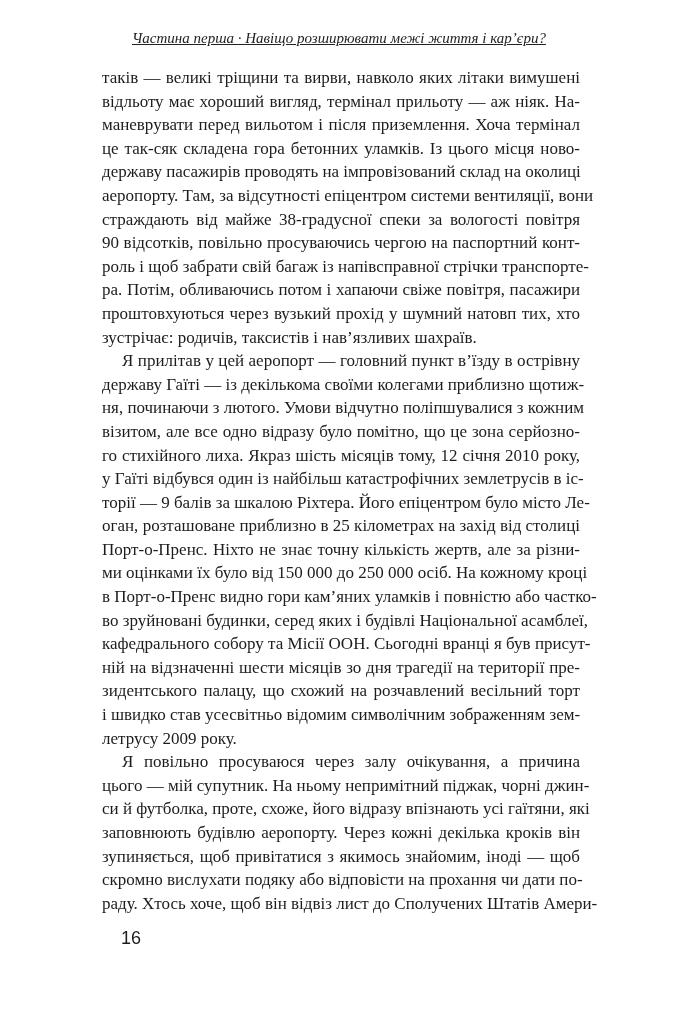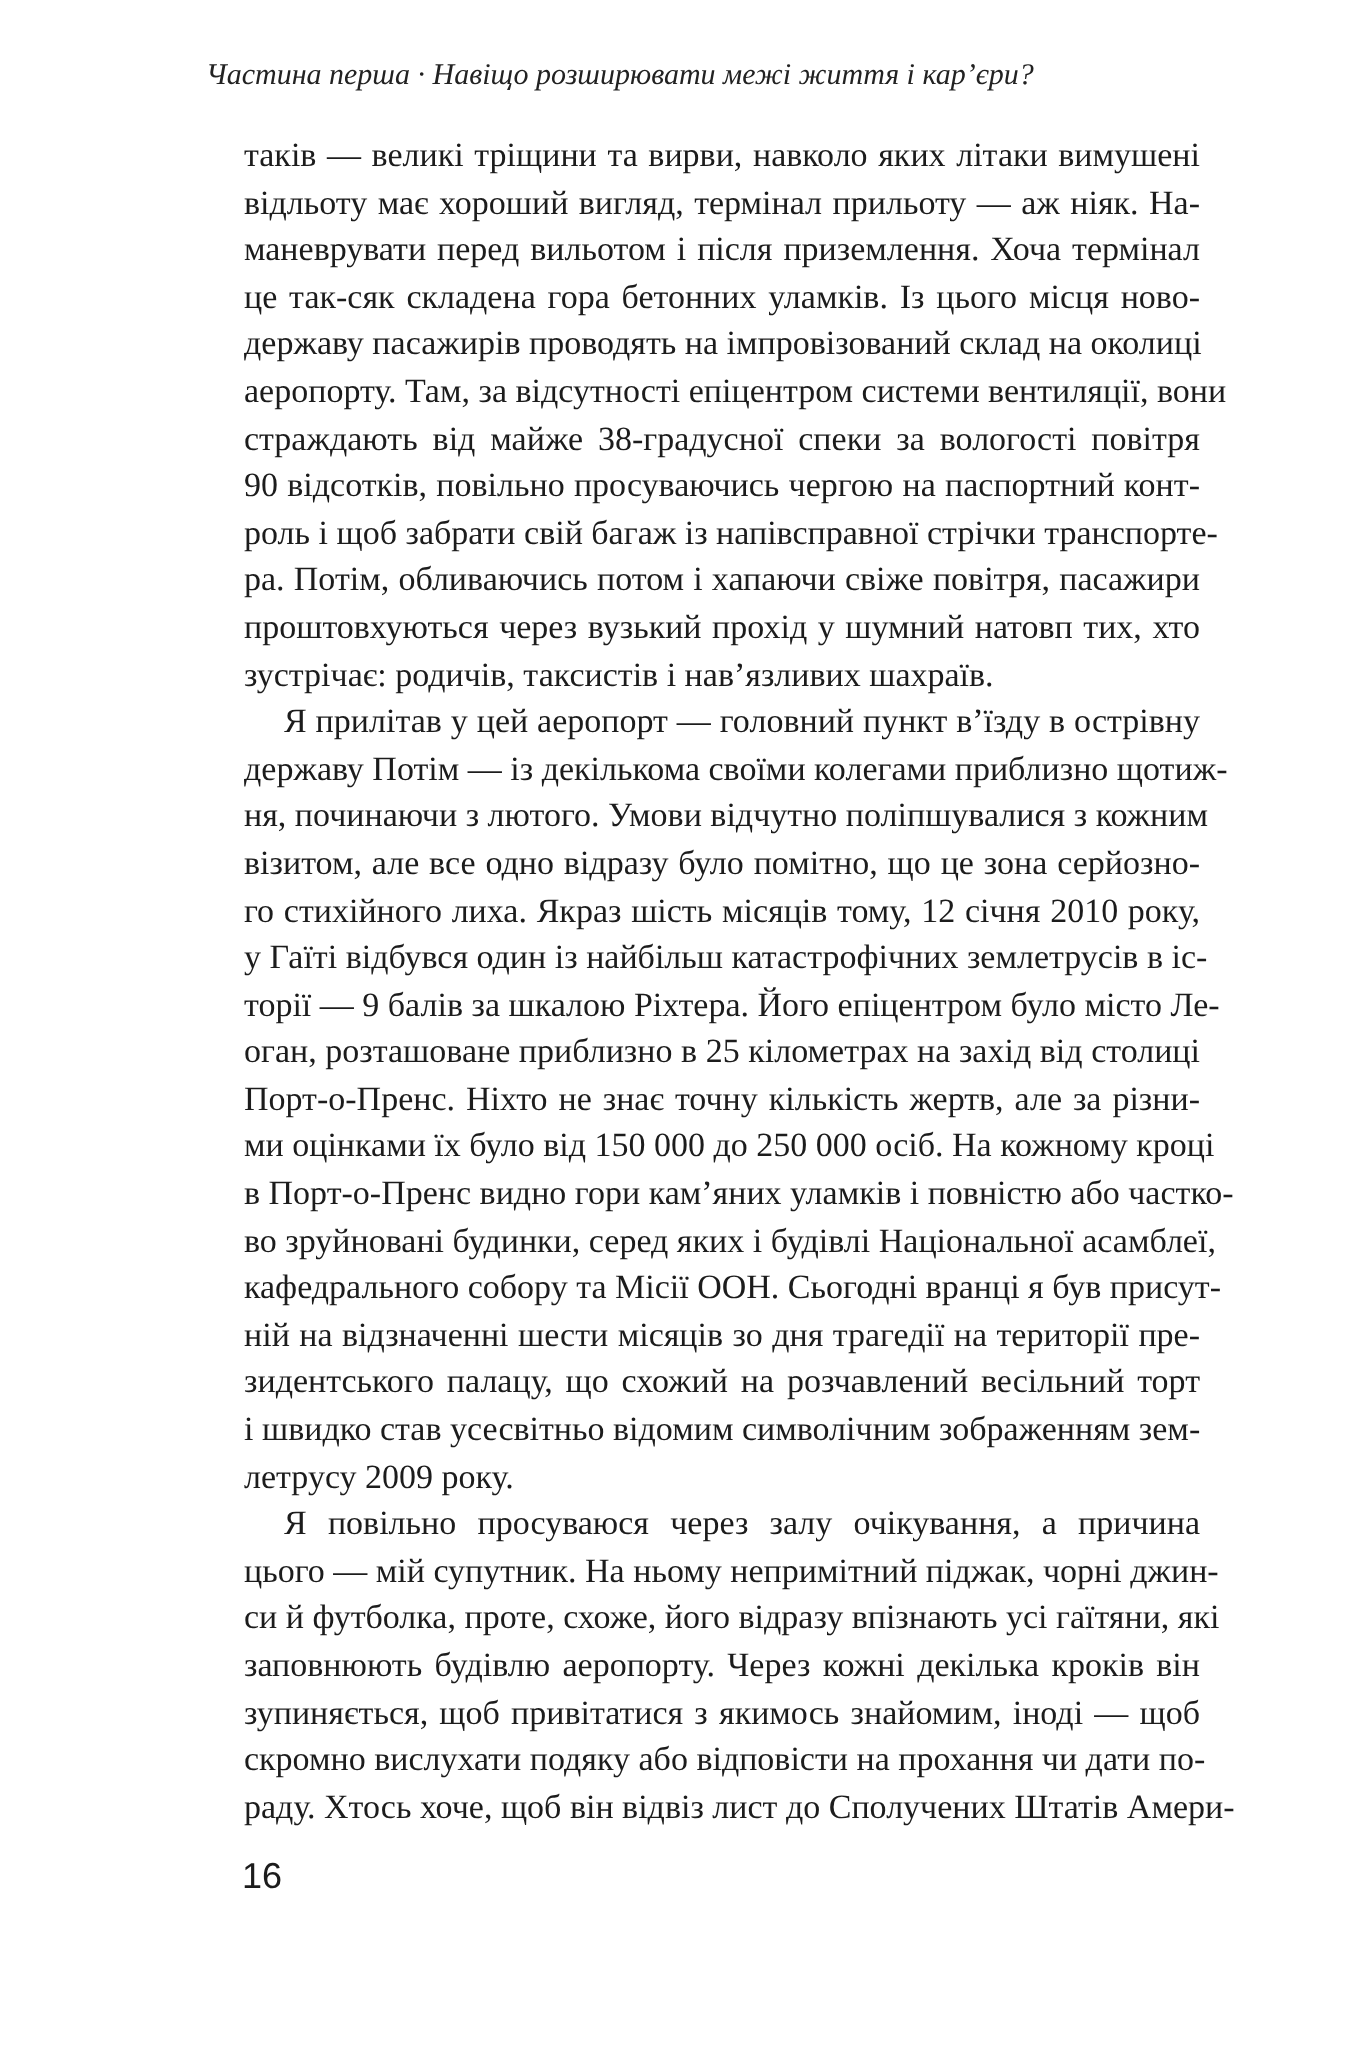--- a/index.html
+++ b/index.html
@@ -10,34 +10,34 @@
     body {
       width: 682px;
       height: 1024px;
       position: relative;
       overflow: hidden;
       color: #1a1a1a;
       font-family: "DejaVu Serif", "Liberation Serif", serif;
     }
     .running-head {
       position: absolute;
-      left: 103px;
+      left: 132px;
       top: 30px;
       font-family: "Liberation Serif", "DejaVu Serif", serif;
       font-style: italic;
       font-size: 15px;
       color: #222;
       white-space: nowrap;
+      text-decoration: underline;
     }
     .text-block {
       position: absolute;
       left: 102px;
       top: 66px;
       width: 478px;
-      margin-left: 20px;
     }
     .line {
       display: block;
       height: 23.6px;
       line-height: 23.6px;
       font-family: "Liberation Serif", "DejaVu Serif", serif;
       font-size: 17px;
       white-space: nowrap;
       text-align: justify;
       text-align-last: justify;
@@ -73,21 +73,21 @@
     <span class="line">аеропорту. Там, за відсутності епіцентром системи вентиляції, вони</span>
     <span class="line">страждають від майже 38-градусної спеки за вологості повітря</span>
     <span class="line">90 відсотків, повільно просуваючись чергою на паспортний конт-</span>
     <span class="line">роль і щоб забрати свій багаж із напівсправної стрічки транспорте-</span>
     <span class="line">ра. Потім, обливаючись потом і хапаючи свіже повітря, пасажири</span>
     <span class="line">проштовхуються через вузький прохід у шумний натовп тих, хто</span>
     <span class="line last">зустрічає: родичів, таксистів і нав’язливих шахраїв.</span>
   </div>
   <div>
     <span class="line indent">Я прилітав у цей аеропорт — головний пункт в’їзду в острівну</span>
-    <span class="line">державу Потім — із декількома своїми колегами приблизно щотиж-</span>
+    <span class="line">державу Гаїті — із декількома своїми колегами приблизно щотиж-</span>
     <span class="line">ня, починаючи з лютого. Умови відчутно поліпшувалися з кожним</span>
     <span class="line">візитом, але все одно відразу було помітно, що це зона серйозно-</span>
     <span class="line">го стихійного лиха. Якраз шість місяців тому, 12 січня 2010 року,</span>
     <span class="line">у Гаїті відбувся один із найбільш катастрофічних землетрусів в іс-</span>
     <span class="line">торії — 9 балів за шкалою Ріхтера. Його епіцентром було місто Ле-</span>
     <span class="line">оган, розташоване приблизно в 25 кілометрах на захід від столиці</span>
     <span class="line">Порт-о-Пренс. Ніхто не знає точну кількість жертв, але за різни-</span>
     <span class="line">ми оцінками їх було від 150 000 до 250 000 осіб. На кожному кроці</span>
     <span class="line">в Порт-о-Пренс видно гори кам’яних уламків і повністю або частко-</span>
     <span class="line">во зруйновані будинки, серед яких і будівлі Національної асамблеї,</span>

